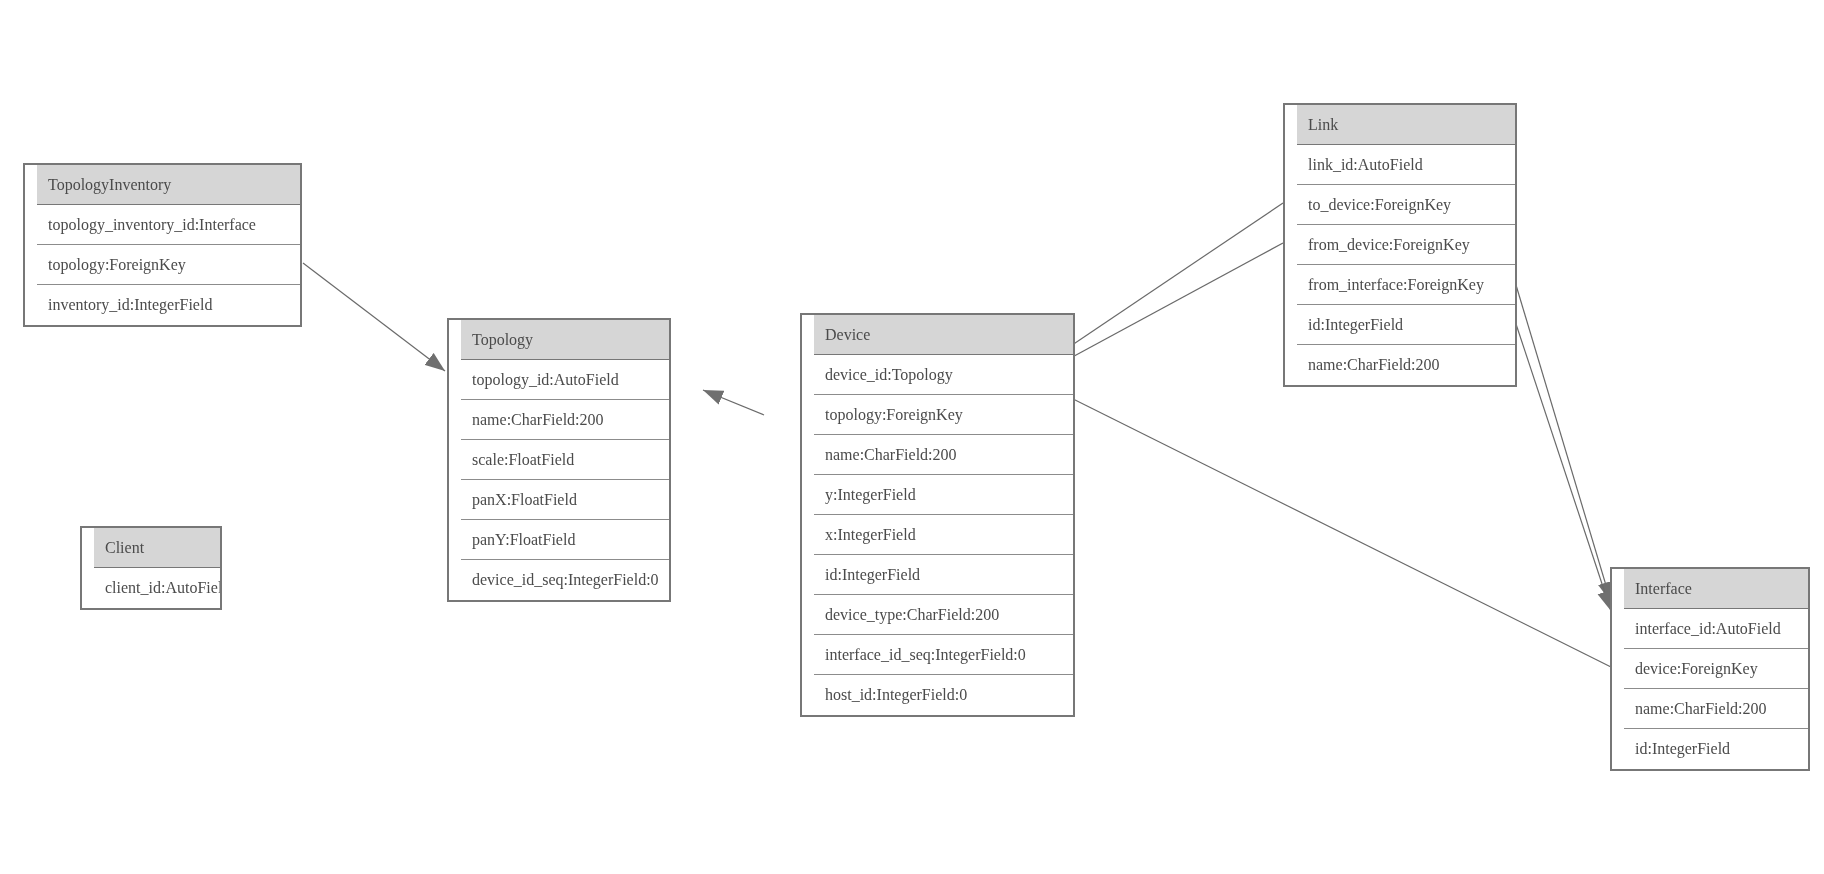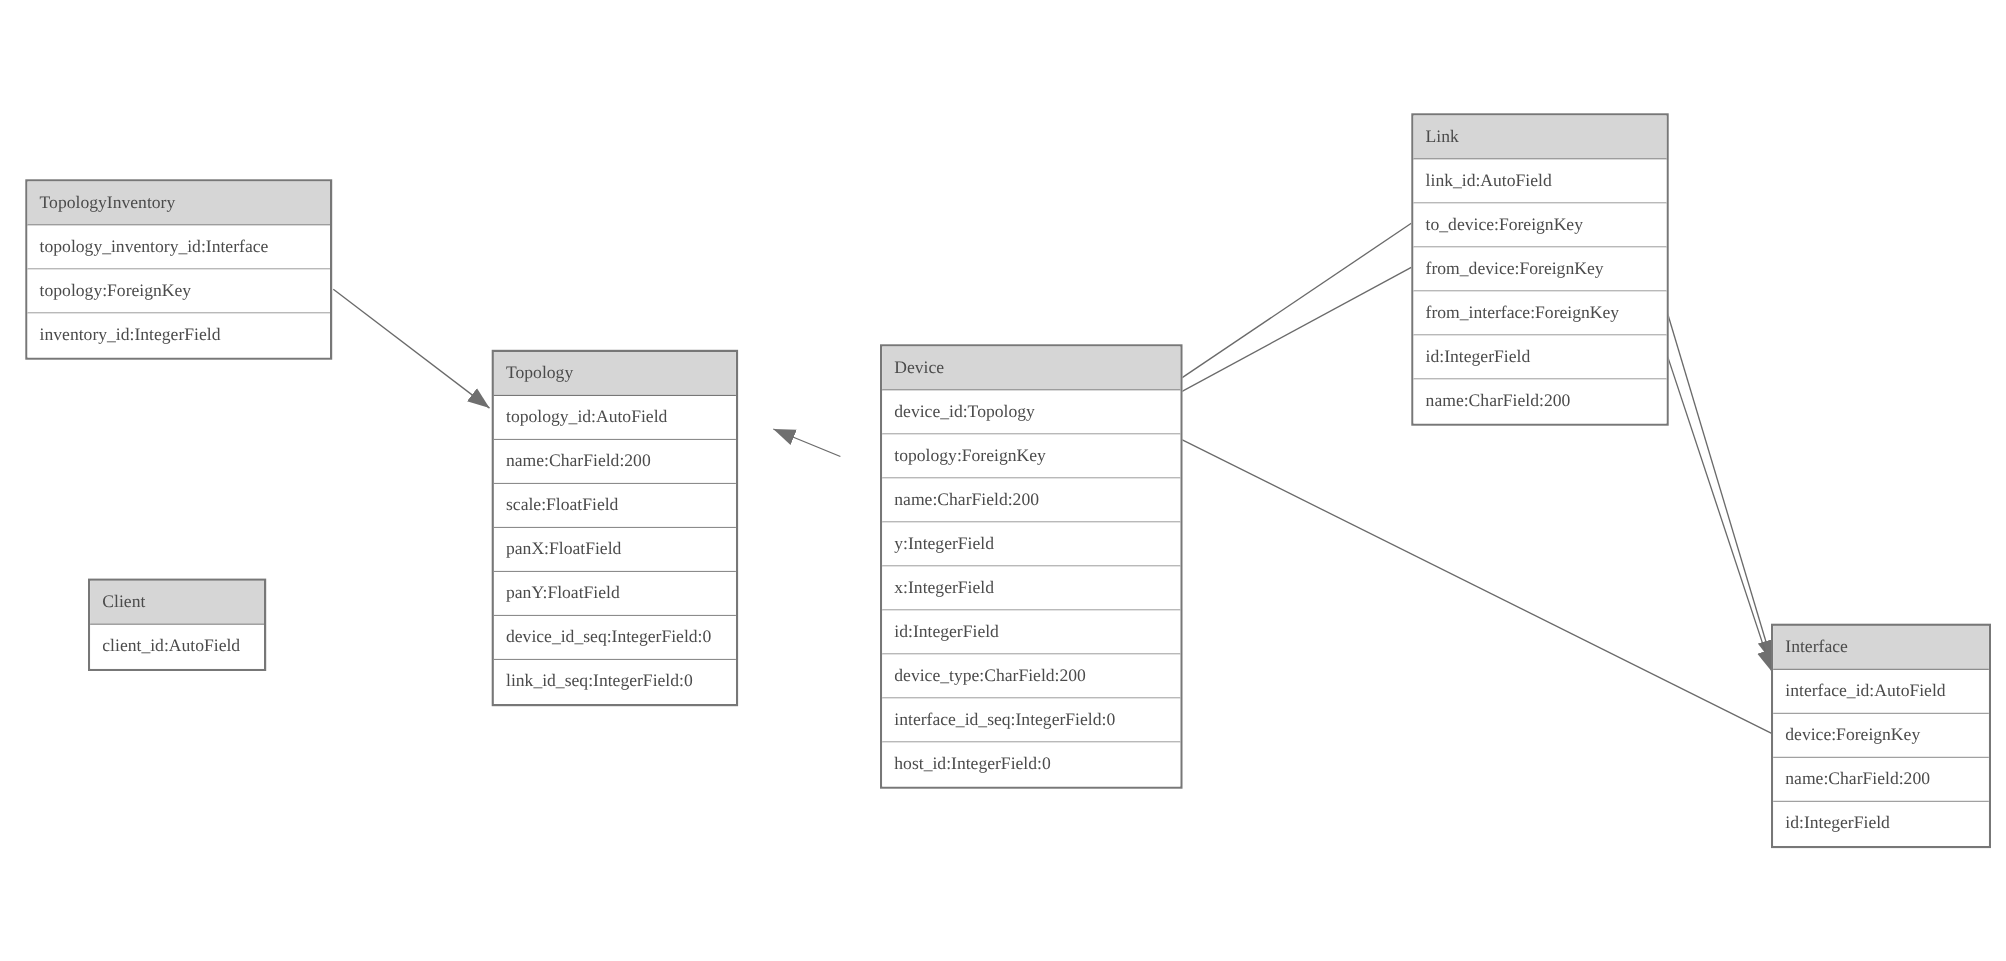--- a/index.html
+++ b/index.html
@@ -23,20 +23,21 @@
     width: 1824px;
     height: 874px;
   }
   .entity {
     position: absolute;
     background: #ffffff;
     border: 2px solid #777777;
     box-sizing: border-box;
     font-size: 16px;
     white-space: nowrap;
+    padding-left: 12px;
   }
   .entity .hdr {
     height: 40px;
     line-height: 40px;
     background: #d6d6d6;
     border-bottom: 1px solid #777777;
     padding: 0 11px;
     box-sizing: border-box;
     overflow: hidden;
   }
@@ -81,24 +82,23 @@
   </div>
 
   <div class="entity" style="left:447px; top:318px; width:224px;">
     <div class="hdr">Topology</div>
     <div class="row">topology_id:AutoField</div>
     <div class="row">name:CharField:200</div>
     <div class="row">scale:FloatField</div>
     <div class="row">panX:FloatField</div>
     <div class="row">panY:FloatField</div>
     <div class="row">device_id_seq:IntegerField:0</div>
-    <div class="row">link_id_seq:IntegerField:0</div>
   </div>
 
-  <div class="entity" style="left:80px; top:526px; width:162px;">
+  <div class="entity" style="left:80px; top:526px; width:142px;">
     <div class="hdr">Client</div>
     <div class="row">client_id:AutoField</div>
   </div>
 
   <div class="entity" style="left:800px; top:313px; width:275px;">
     <div class="hdr">Device</div>
     <div class="row">device_id:Topology</div>
     <div class="row">topology:ForeignKey</div>
     <div class="row">name:CharField:200</div>
     <div class="row">y:IntegerField</div>

